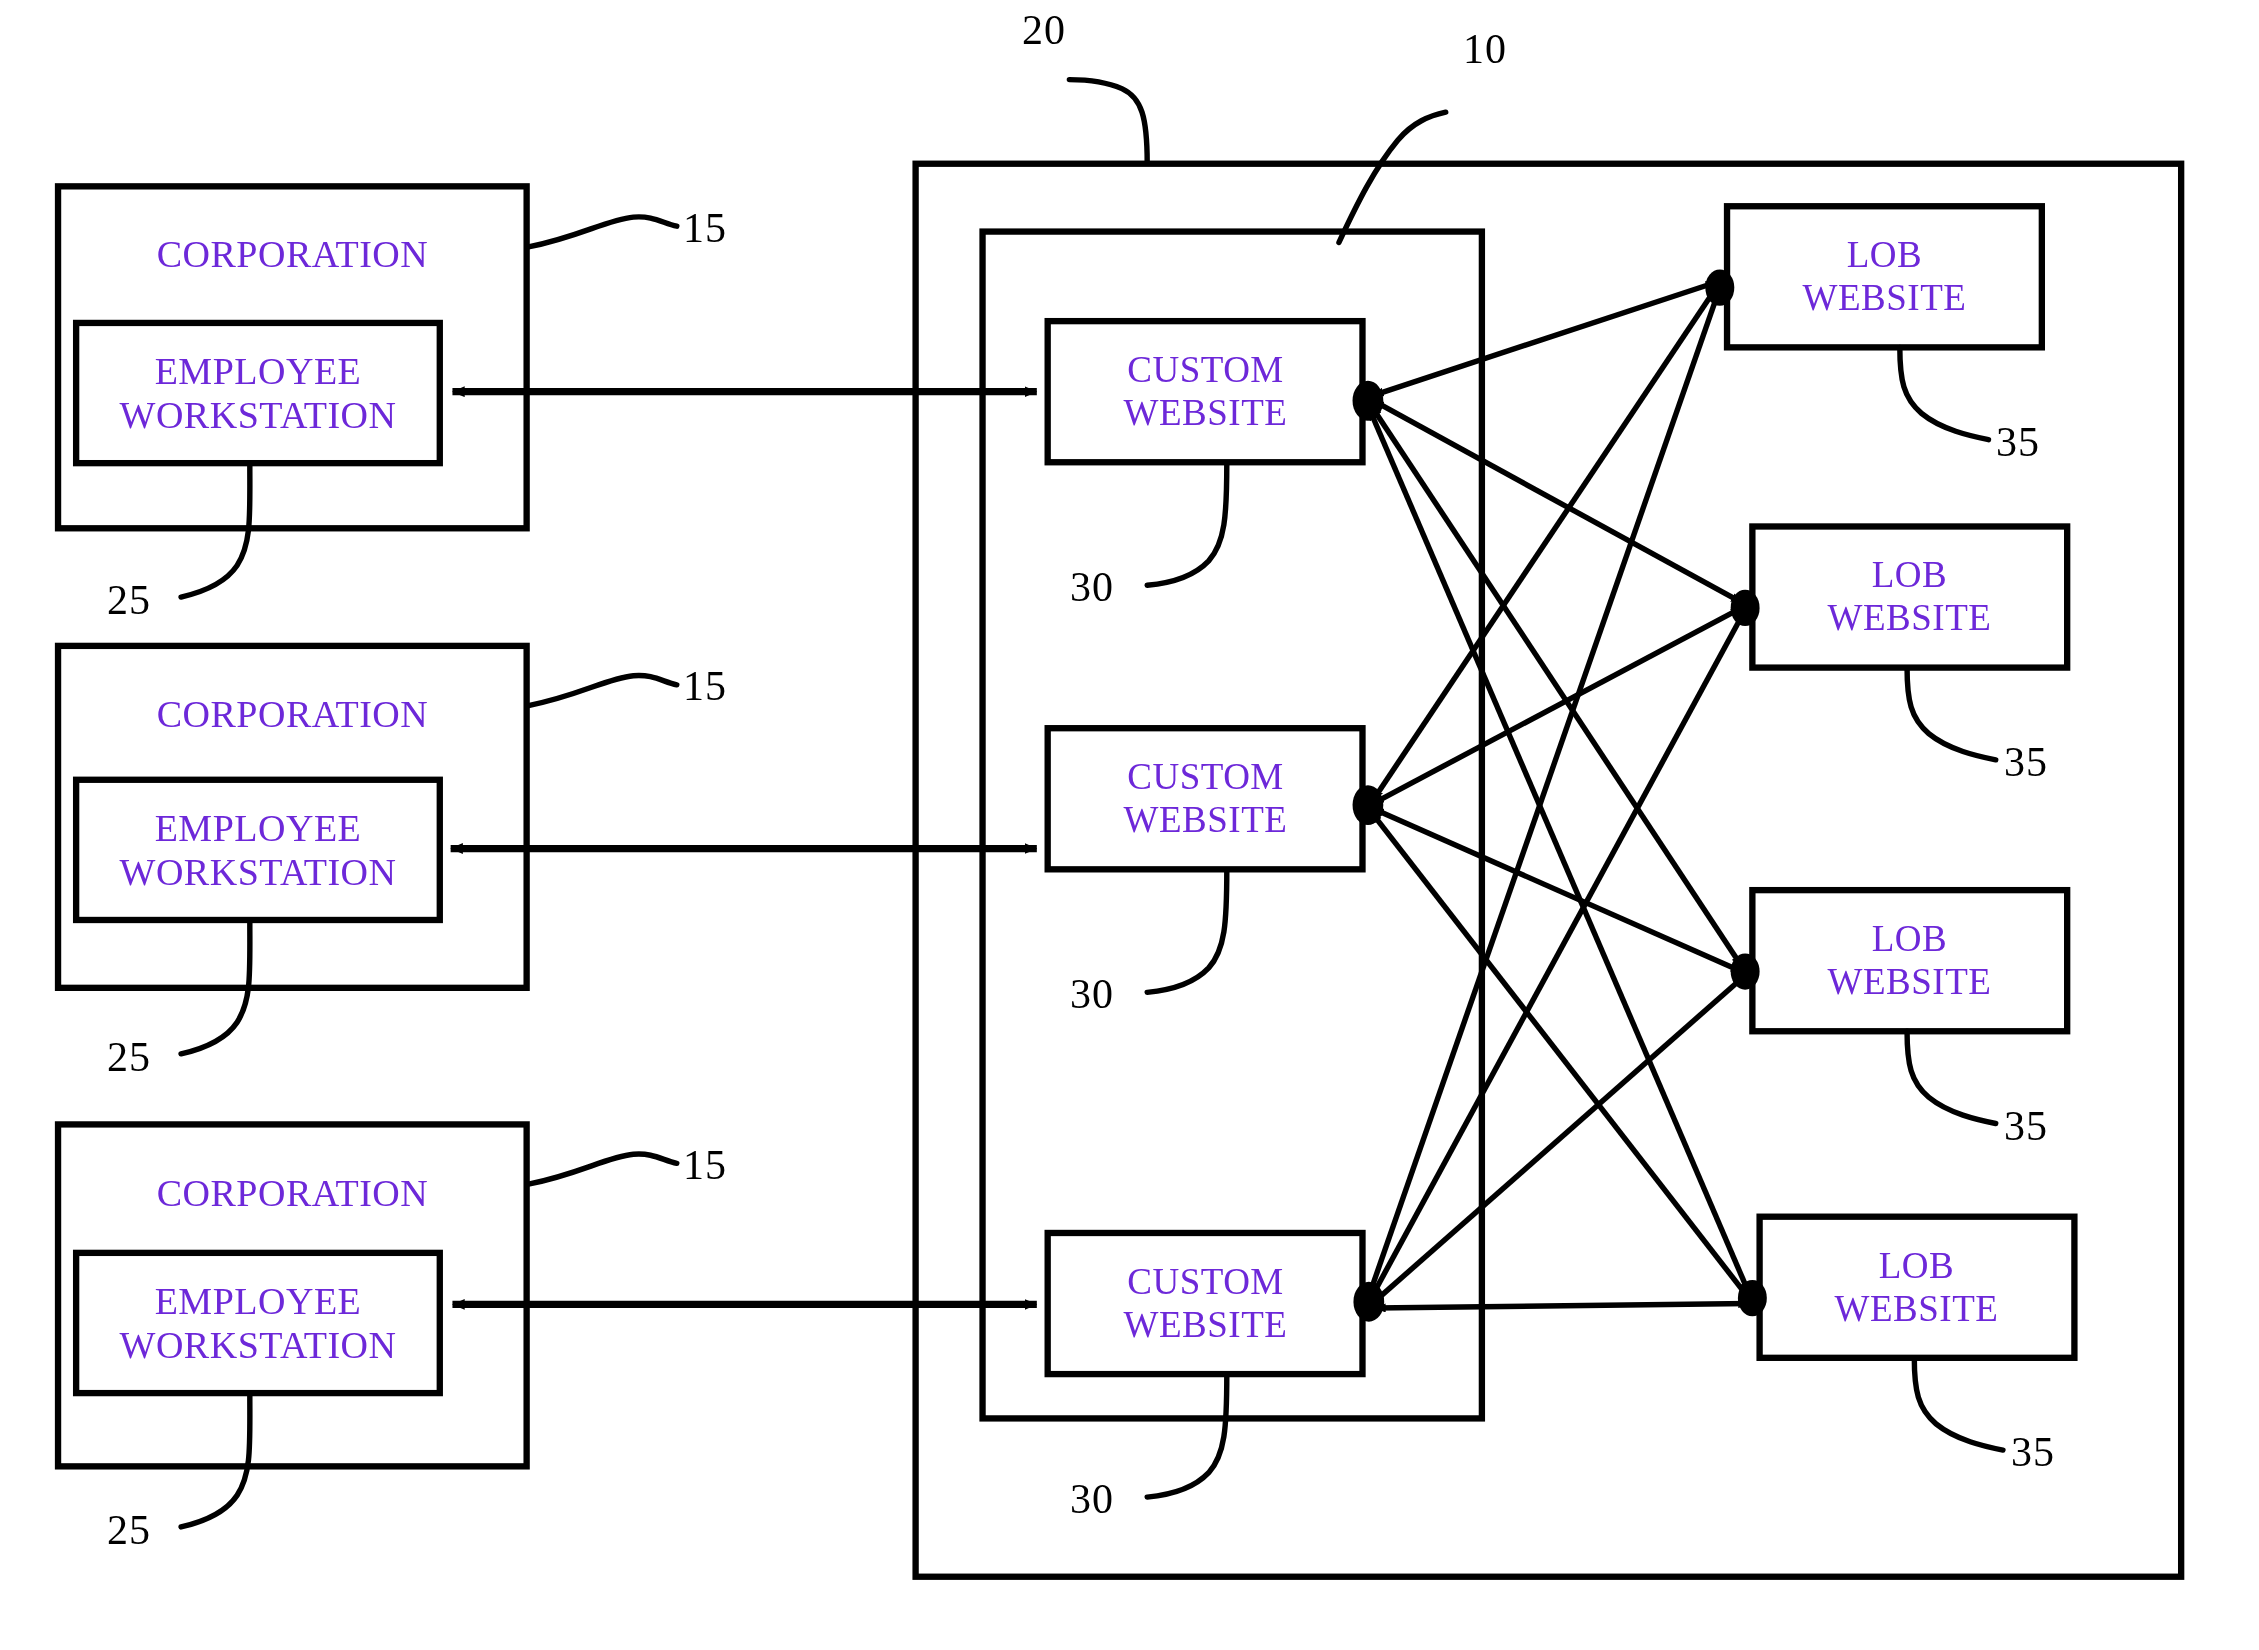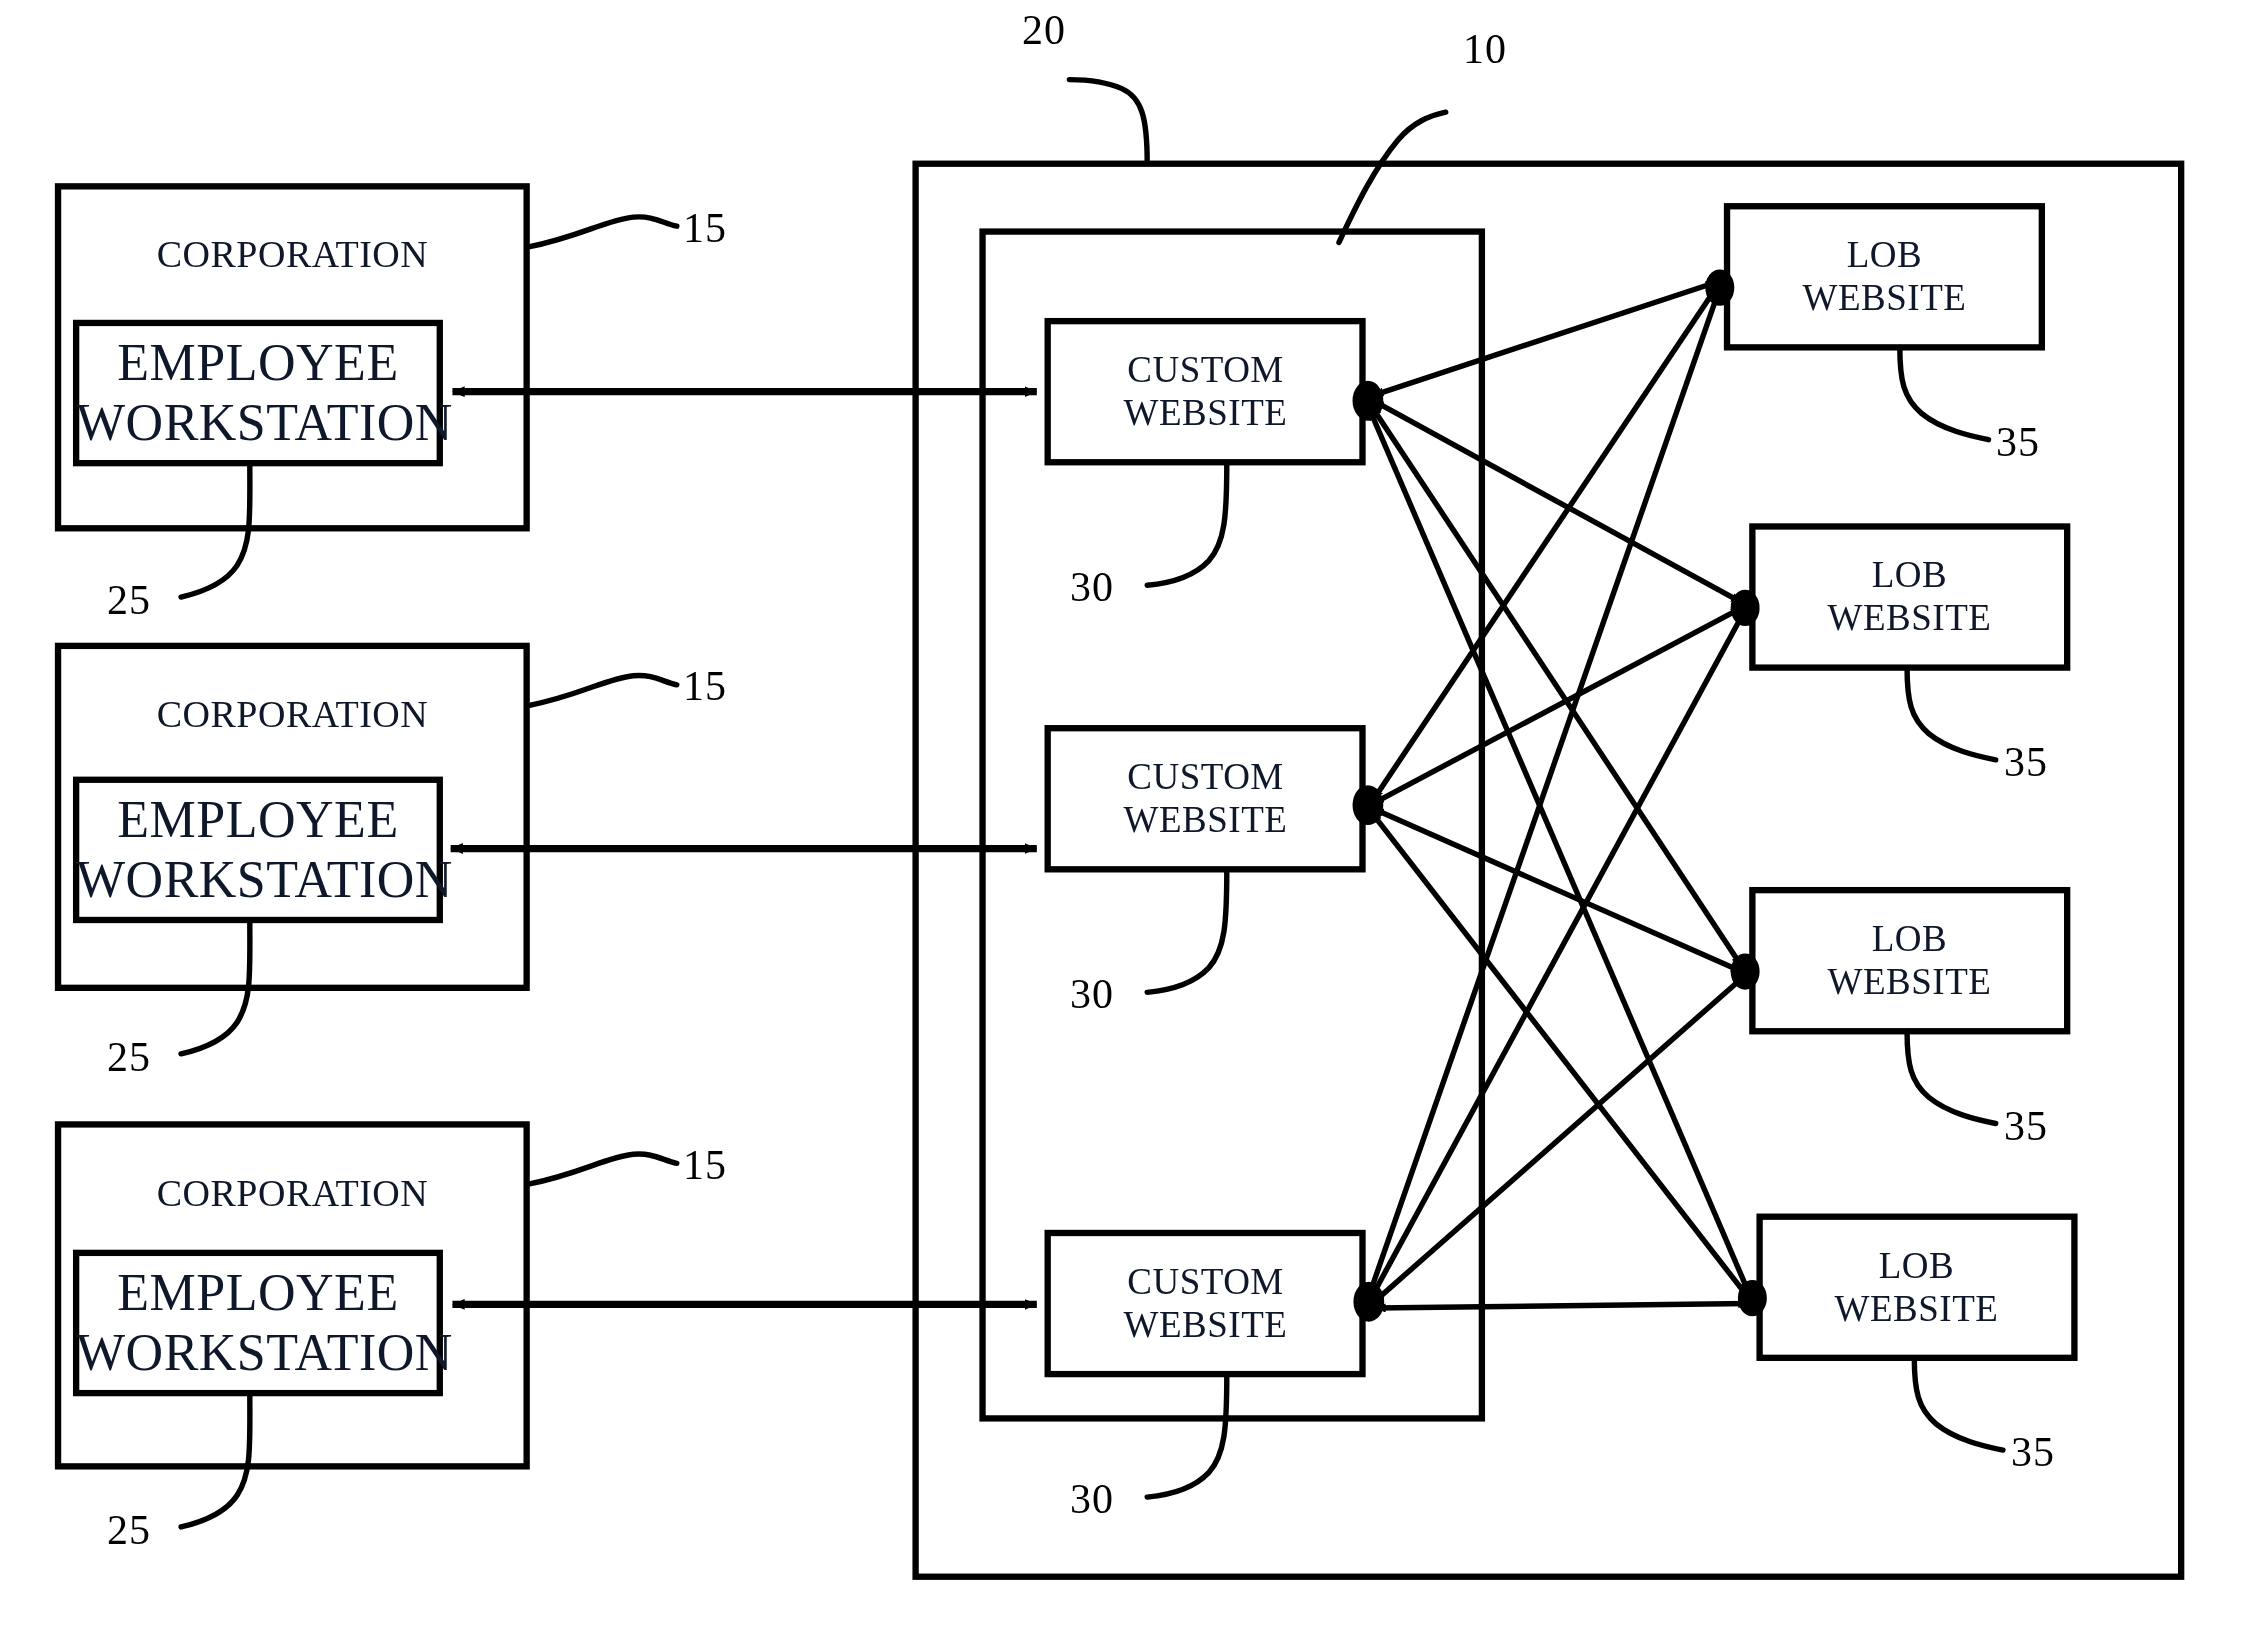--- a/index.html
+++ b/index.html
@@ -21,33 +21,34 @@
     position: absolute;
     left: 0;
     top: 0;
     width: 2260px;
     height: 1650px;
   }
   .box-label {
     position: absolute;
     display: flex;
     flex-direction: column;
+    align-items: center;
     justify-content: center;
     text-align: center;
-    color: #0f172a;
+    color: #6d28d9;
     line-height: 1.16;
     letter-spacing: 0.5px;
     white-space: pre-line;
     pointer-events: none;
   }
   .corp-title {
     font-size: 38px;
   }
   .ews-label {
-    font-size: 52px;
+    font-size: 38px;
   }
   .cw-label {
     font-size: 37px;
   }
   .lob-label {
     font-size: 37px;
   }
   .ref-num {
     position: absolute;
     font-size: 42px;

